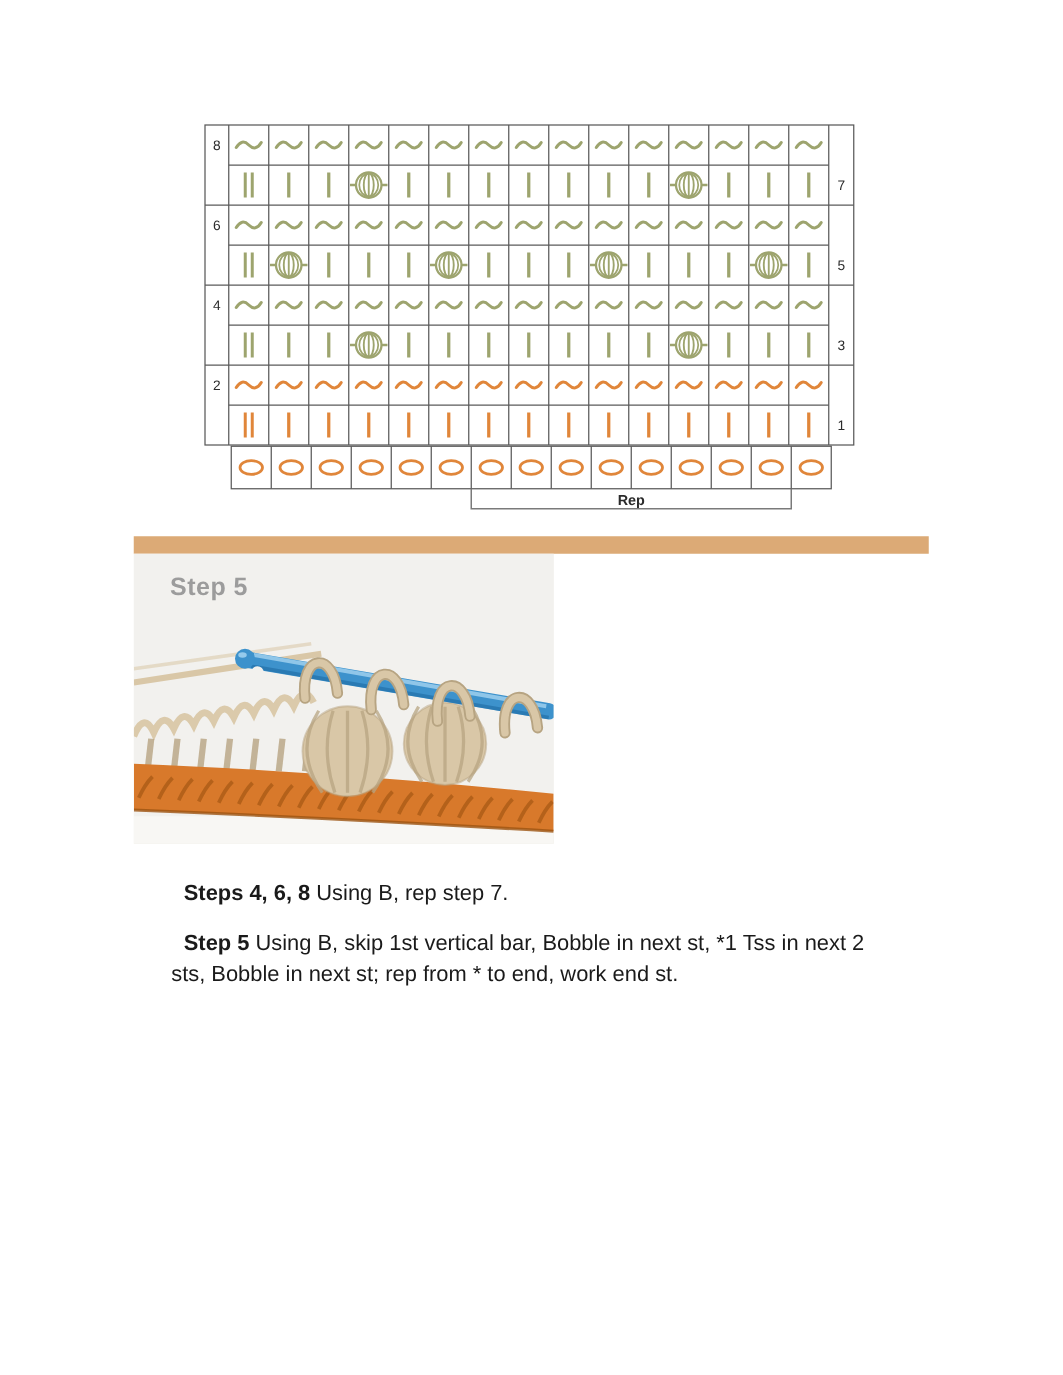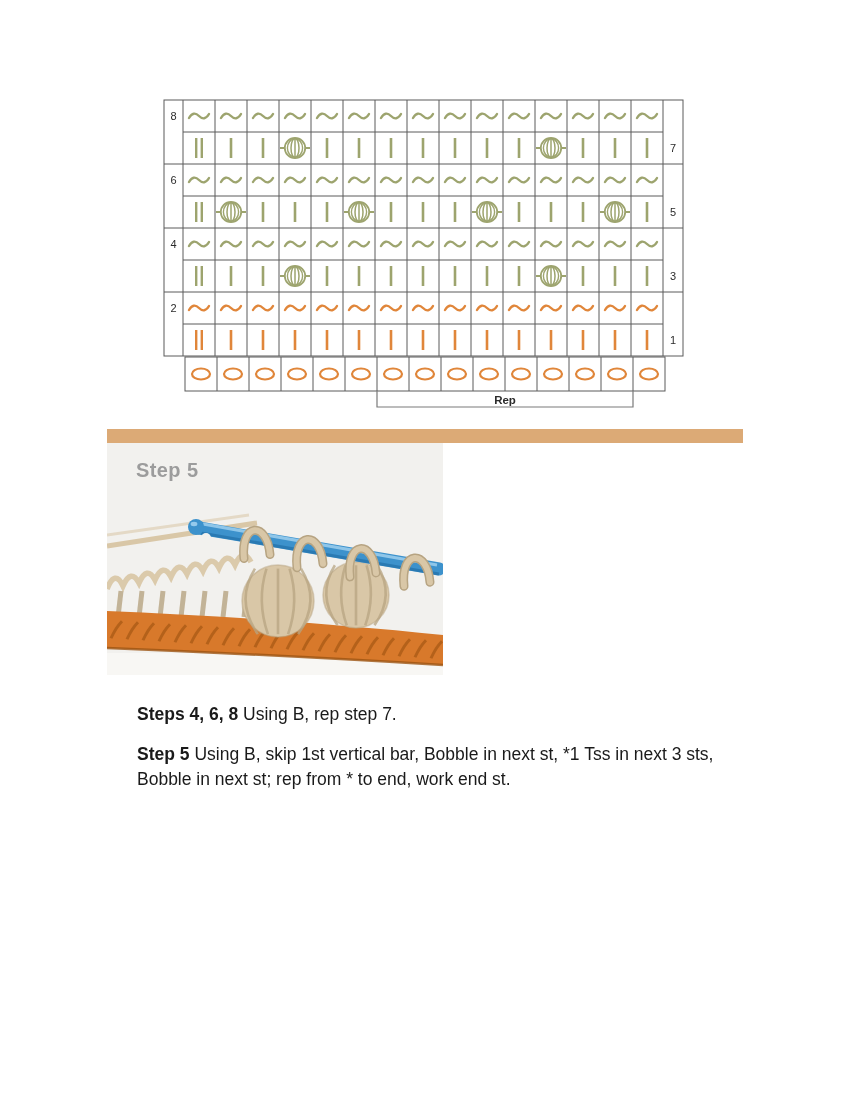--- a/index.html
+++ b/index.html
@@ -9,21 +9,21 @@
   .chart-wrap svg{display:block;}
   .chart-wrap text{font-family:"Liberation Sans", sans-serif;}
   .divider{position:absolute;left:107px;top:429px;width:636px;height:14px;}
   .photo{position:absolute;left:107px;top:443px;width:336px;height:232px;overflow:hidden;}
   .photo svg{position:absolute;left:0;top:0;}
   .photo-caption{position:absolute;left:29px;top:16px;font-size:20px;font-weight:600;
                  letter-spacing:0.4px;}
   .instructions{position:absolute;left:137px;top:702px;width:586px;color:#1a1a1a;
                 font-size:17.5px;line-height:25px;}
   .instructions p{margin:0 0 15px 0;}
-  .instructions b{font-weight:bold;}
+  .instructions b{font-weight:bold;margin-left:10px;}
 </style>
 </head>
 <body>
 
 <div class="page">
 
   <div class="chart-wrap">
     <svg id="chart-svg" width="530" height="318" viewBox="0 0 530 318" xmlns="http://www.w3.org/2000/svg">
         <rect x="4" y="4" width="519" height="256" fill="none" stroke="#5a5a5a"></rect>
         <line x1="23" y1="4" x2="23" y2="260" stroke="#5a5a5a" stroke-width="1"></line>
@@ -322,16 +322,16 @@
         <path d="M 243 133.891 C 239 97.89099999999999 266 95.89099999999999 269 129.891" fill="none" stroke="#b7a482" stroke-width="9" stroke-linecap="round"></path>
         <path d="M 243 133.891 C 239 97.89099999999999 266 95.89099999999999 269 129.891" fill="none" stroke="#d9c7a7" stroke-width="6" stroke-linecap="round"></path>
         <path d="M 297 143.233 C 293 107.233 320 105.233 323 139.233" fill="none" stroke="#b7a482" stroke-width="9" stroke-linecap="round"></path>
         <path d="M 297 143.233 C 293 107.233 320 105.233 323 139.233" fill="none" stroke="#d9c7a7" stroke-width="6" stroke-linecap="round"></path>
       </svg>
     <div class="photo-caption" style="color: rgb(156, 156, 156);">Step 5</div>
   </div>
 
   <div class="instructions">
     <p><b>Steps 4, 6, 8</b><span> Using B, rep step 7.</span></p>
-    <p><b>Step 5</b><span> Using B, skip 1st vertical bar, Bobble in next st, *1 Tss in next 3 sts, Bobble in next st; rep from * to end, work end st.</span></p>
+    <p><b>Step 5</b><span> Using B, skip 1st vertical bar, Bobble in next st, *1 Tss in next 2 sts, Bobble in next st; rep from * to end, work end st.</span></p>
   </div>
 
 </div>
 
 </body></html>

